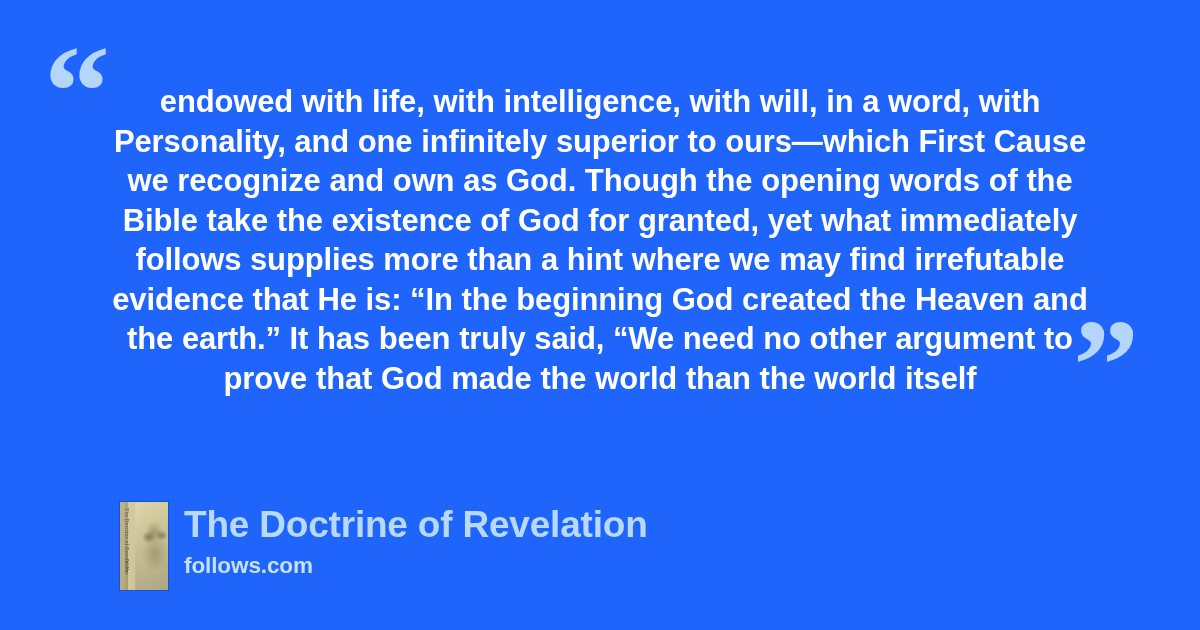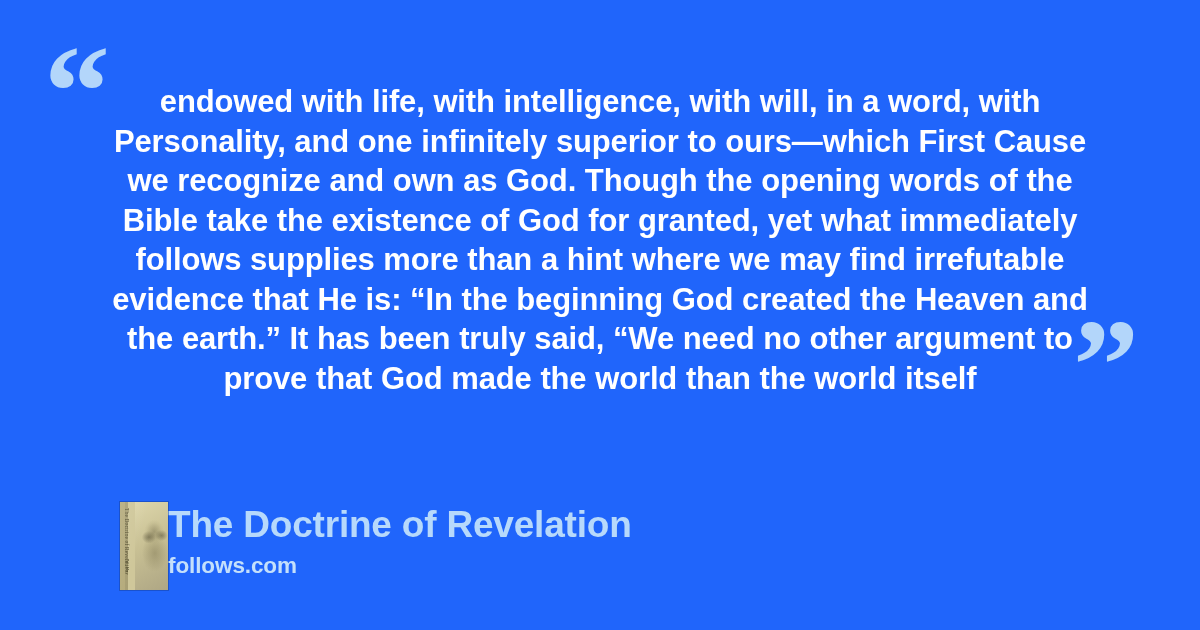--- a/index.html
+++ b/index.html
@@ -61,20 +61,21 @@
     word-spacing: 0.3px;
   }
 
   
   .attribution {
     position: absolute;
     left: 120px;
     top: 502px;
     display: flex;
     align-items: flex-start;
+    gap: 16px;
   }
 
   .book-thumb {
     position: relative;
     width: 48px;
     height: 88px;
     flex: none;
     background: #cfc79a;
     overflow: hidden;
     box-shadow: 0 0 0 1px rgba(0,0,0,0.18);

